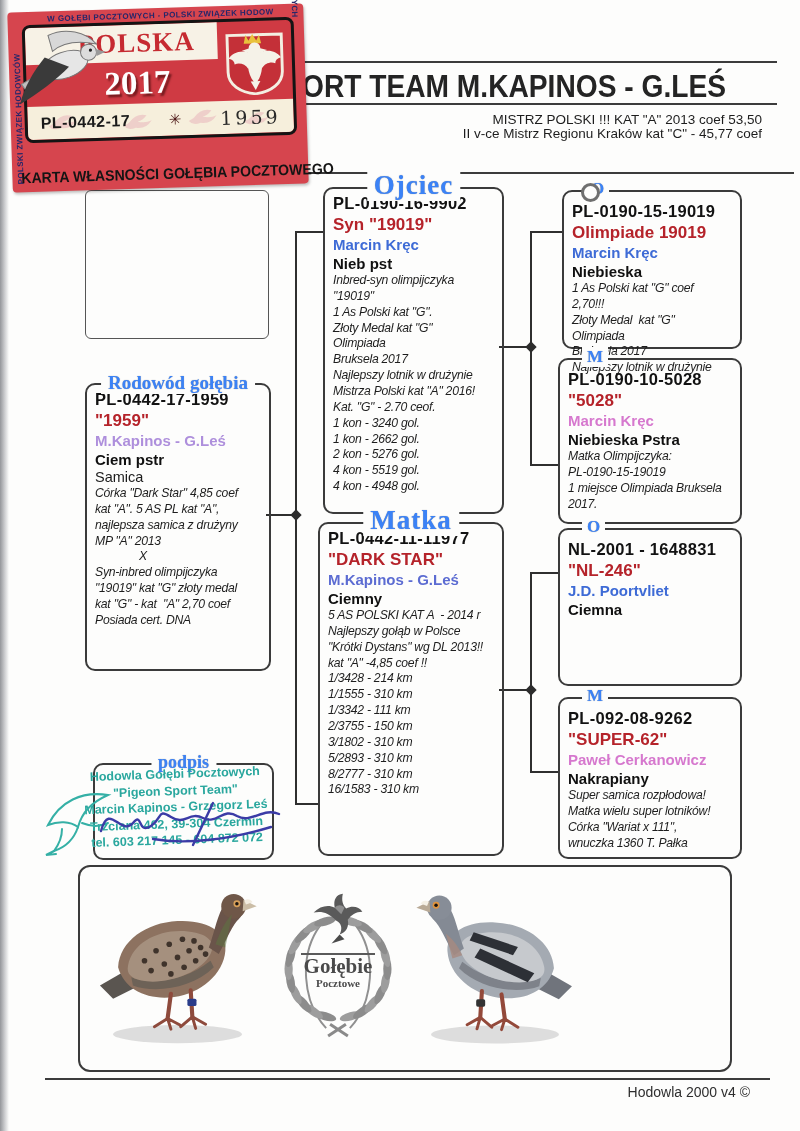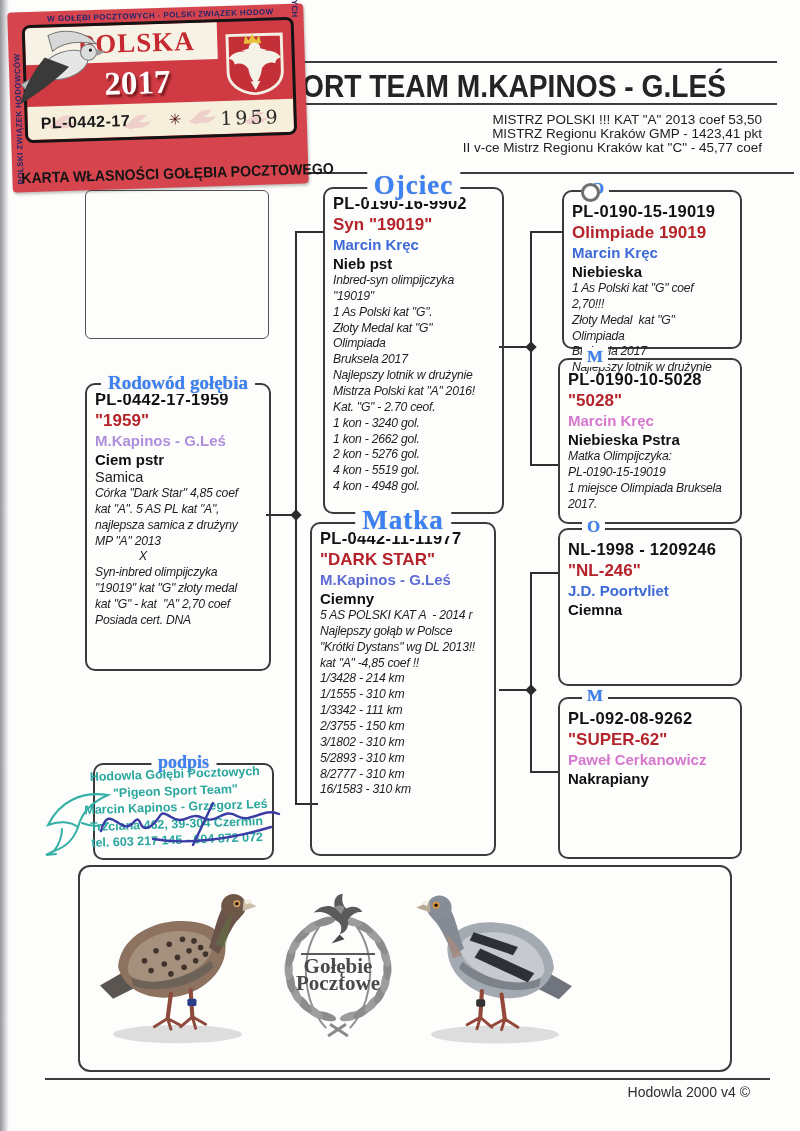--- a/index.html
+++ b/index.html
@@ -67,36 +67,35 @@
     color:#141414;transform:scaleX(.94);white-space:nowrap}
   
   .stamp{position:absolute;left:58px;top:766px;width:236px;text-align:center;color:#2aa79e;
     font-weight:bold;font-size:12.5px;line-height:16.5px;transform:rotate(-2deg);z-index:3}
   .stamp div{white-space:nowrap}
   
   .emblem-text{position:absolute;left:268px;top:953px;width:140px;text-align:center;z-index:2;
     font-family:"Liberation Serif",serif;font-weight:bold;color:#4a4a4a}
   .emblem-rule{width:74px;height:1.5px;background:#5a5a5a;margin:0 auto 2px}
   .emblem-l1{font-size:21px;line-height:18px}
-  .emblem-l2{font-size:21px;line-height:16px}
+  .emblem-l2{font-size:11px;line-height:16px}
   .footer{position:absolute;right:50px;top:1084px;font-size:14px;color:#2e2e2e}
 </style>
 </head>
 <body>
 
 <div class="abs scan-edge"></div>
 
 <div class="rule" style="left:300px;top:61px;width:477px"></div>
 <div class="rule" style="left:300px;top:103px;width:477px"></div>
 <div class="rule" style="left:300px;top:172px;width:494px"></div>
 
 <div class="title">ORT TEAM M.KAPINOS - G.LEŚ</div>
 <div class="achv">
   <div>MISTRZ POLSKI !!! KAT "A" 2013 coef 53,50</div>
-  <div>MISTRZ Regionu Kraków GMP - 1423,41 pkt</div>
   <div>II v-ce Mistrz Regionu Kraków kat "C" - 45,77 coef</div>
 </div>
 
 <div class="conn" style="left:295px;top:231px;width:2px;height:574px"></div>
 <div class="conn" style="left:295px;top:231px;width:28px;height:2px"></div>
 <div class="conn" style="left:295px;top:803px;width:23px;height:2px"></div>
 <div class="conn" style="left:266px;top:514px;width:30px;height:2px"></div>
 <div class="node" style="left:292px;top:511px"></div>
 <div class="conn" style="left:530px;top:231px;width:2px;height:235px"></div>
 <div class="conn" style="left:530px;top:231px;width:32px;height:2px"></div>
@@ -148,21 +147,21 @@
 Mistrza Polski kat "A" 2016!
 Kat. "G" - 2.70 ceof.
 1 kon - 3240 gol.
 1 kon - 2662 gol.
 2 kon - 5276 gol.
 4 kon - 5519 gol.
 4 kon - 4948 gol.</div>
   </div>
 </div>
 
-<div class="card" style="left:310px;top:522px;width:182px;height:330px">
+<div class="card" style="left:318px;top:522px;width:182px;height:330px">
   <span class="card-label label-big">Matka</span>
   <div class="card-inner">
     <div class="ring">PL-0442-11-11977</div>
     <div class="pname red">"DARK STAR"</div>
     <div class="owner c-bviolet">M.Kapinos - G.Leś</div>
     <div class="plum">Ciemny</div>
     <div class="desc">5 AS POLSKI KAT A  - 2014 r
 Najlepszy gołąb w Polsce
 "Krótki Dystans" wg DL 2013!!
 kat "A" -4,85 coef !!
@@ -201,34 +200,38 @@
     <div class="desc">Matka Olimpijczyka:
 PL-0190-15-19019
 1 miejsce Olimpiada Bruksela
 2017.</div>
   </div>
 </div>
 
 <div class="card" style="left:558px;top:528px;width:180px;height:154px">
   <span class="card-label label-om">O</span>
   <div class="card-inner" style="padding-top:10px">
-    <div class="ring">NL-1998 - 1209246</div>
+    <div class="ring">NL-2001 - 1648831</div>
     <div class="pname red">"NL-246"</div>
     <div class="owner c-blue">J.D. Poortvliet</div>
     <div class="plum">Ciemna</div>
   </div>
 </div>
 
 <div class="card" style="left:558px;top:697px;width:180px;height:158px">
   <span class="card-label label-om">M</span>
   <div class="card-inner" style="padding-top:10px">
     <div class="ring">PL-092-08-9262</div>
     <div class="pname red">"SUPER-62"</div>
     <div class="owner c-pink">Paweł Cerkanowicz</div>
     <div class="plum">Nakrapiany</div>
+    <div class="desc">Super samica rozpłodowa!
+Matka wielu super lotników!
+Córka "Wariat x 111",
+wnuczka 1360 T. Pałka</div>
   </div>
 </div>
 
 <div class="card" style="left:93px;top:763px;width:177px;height:93px">
   <span class="card-label label-mid" style="font-size:18px">podpis</span>
 </div>
 <div class="stamp">
   <div>Hodowla Gołębi Pocztowych</div>
   <div>"Pigeon Sport Team"</div>
   <div>Marcin Kapinos - Grzegorz Leś</div>

